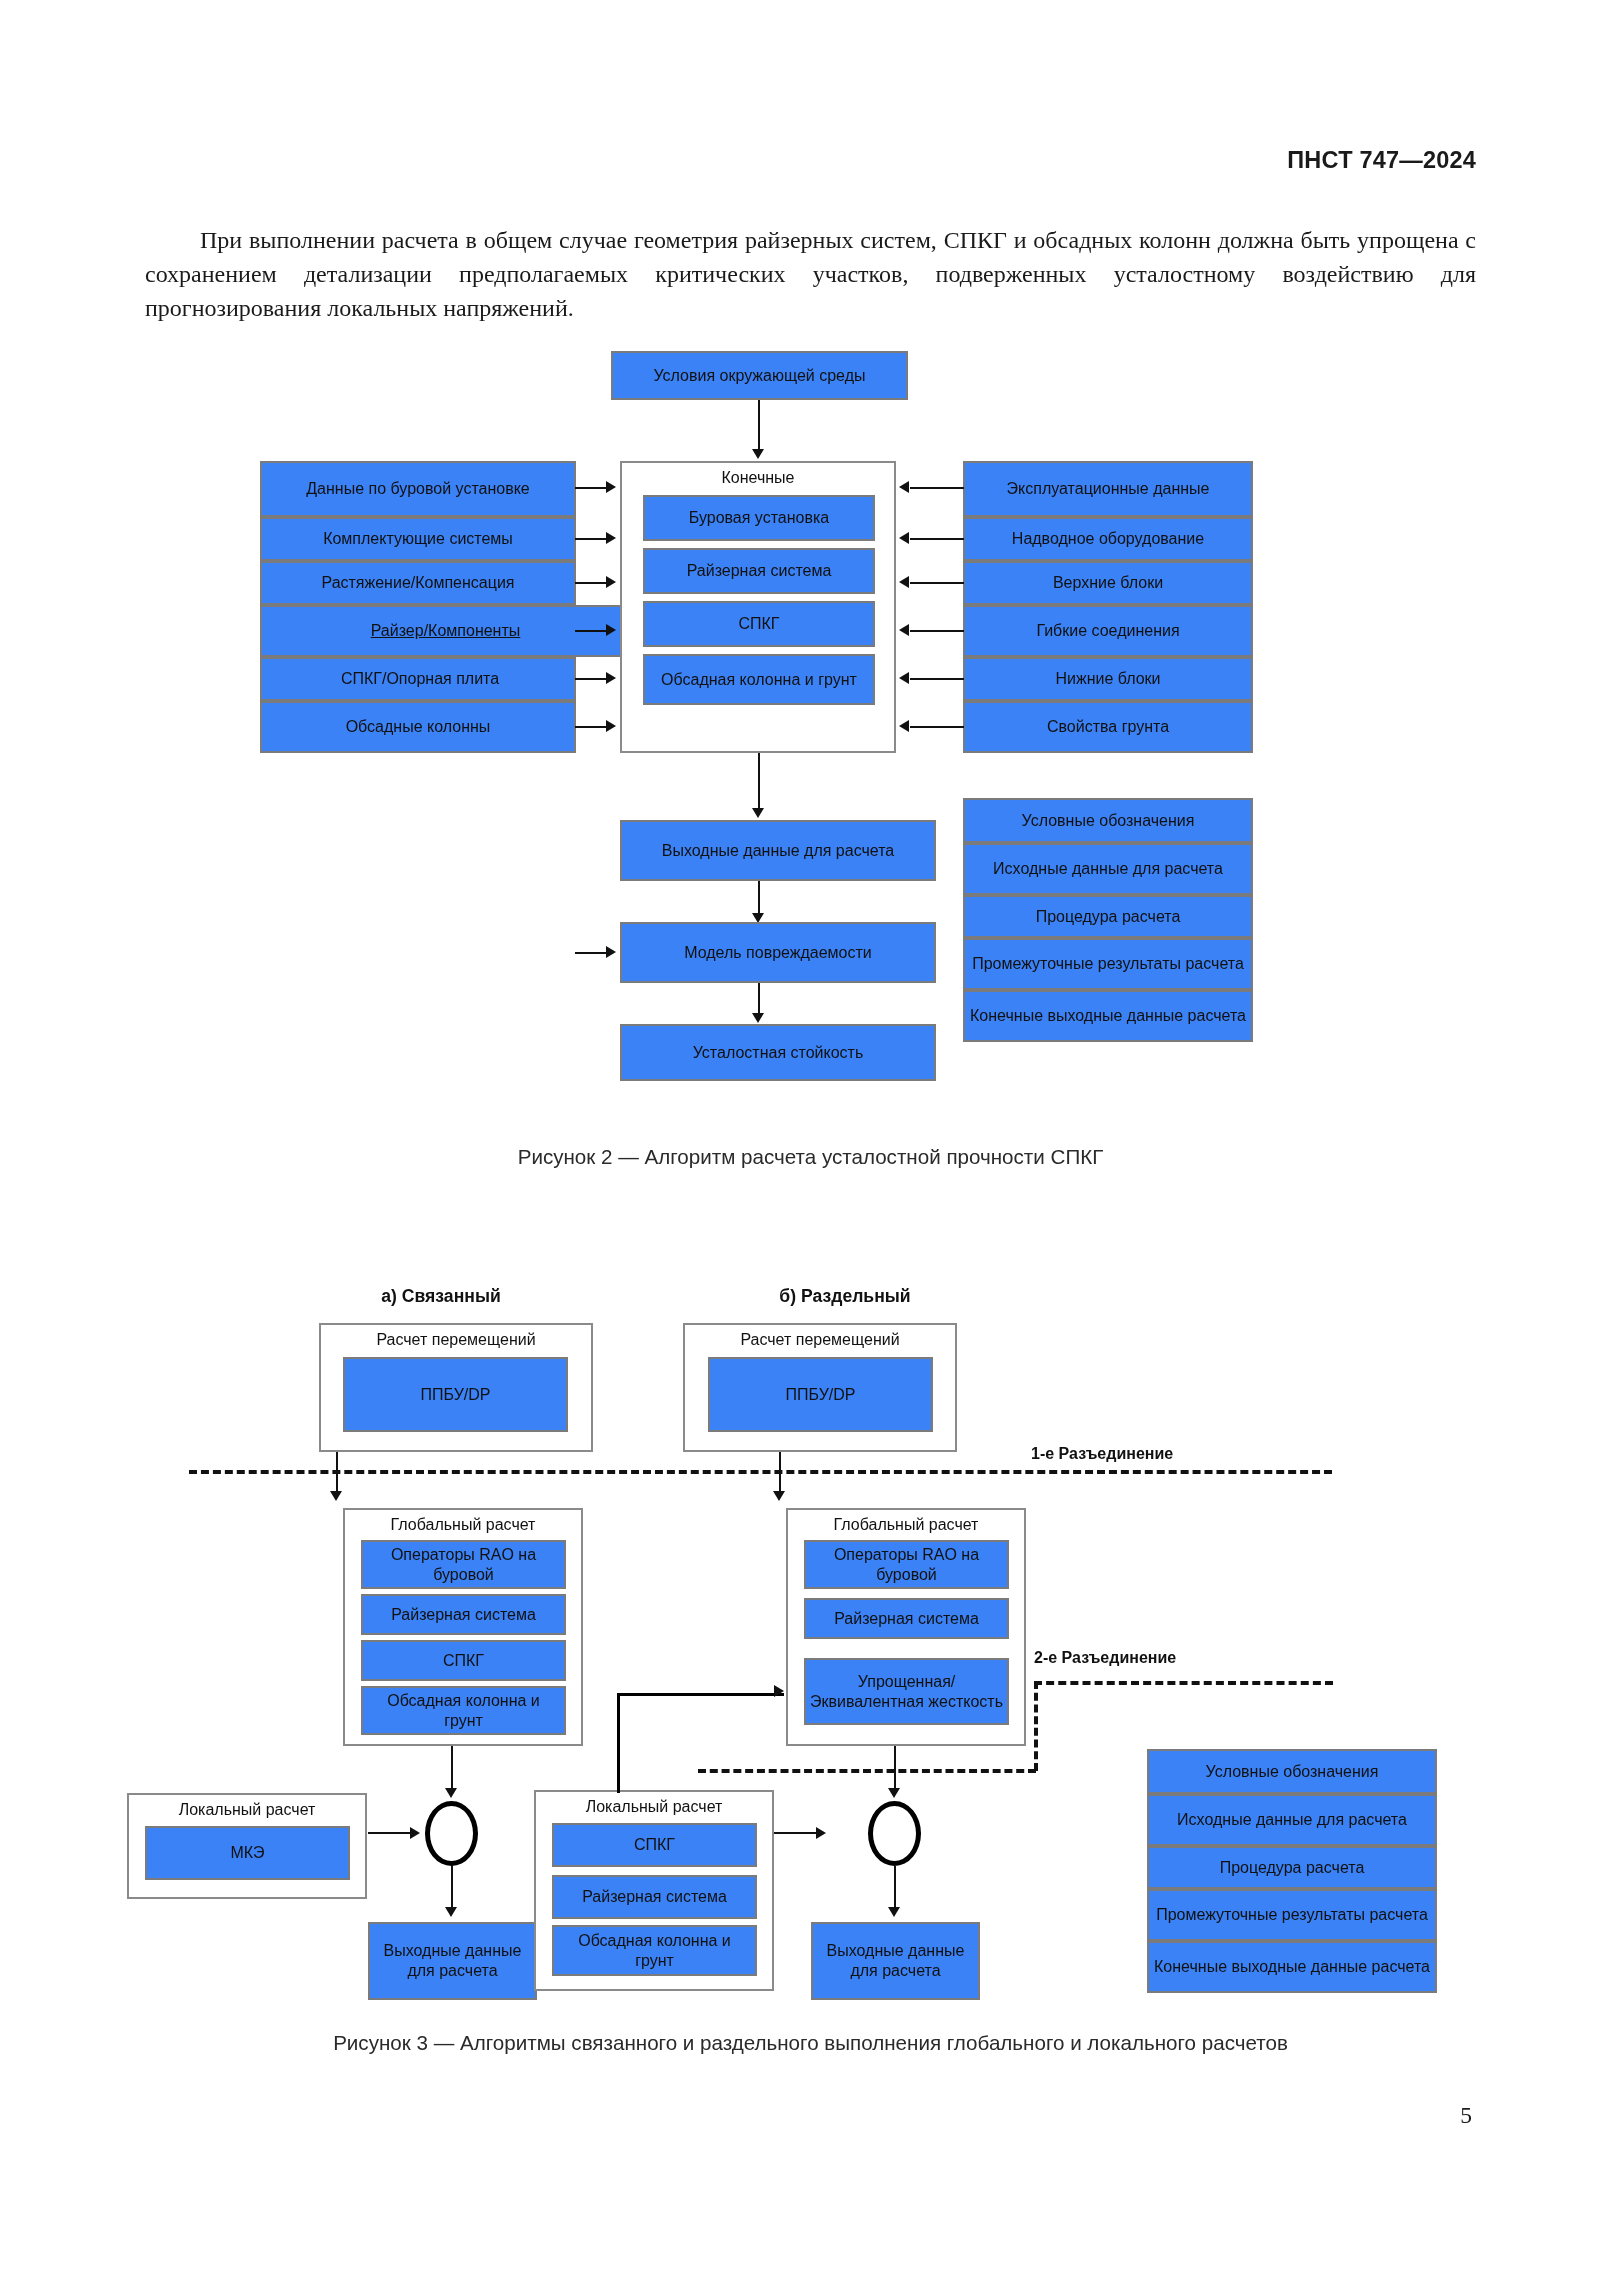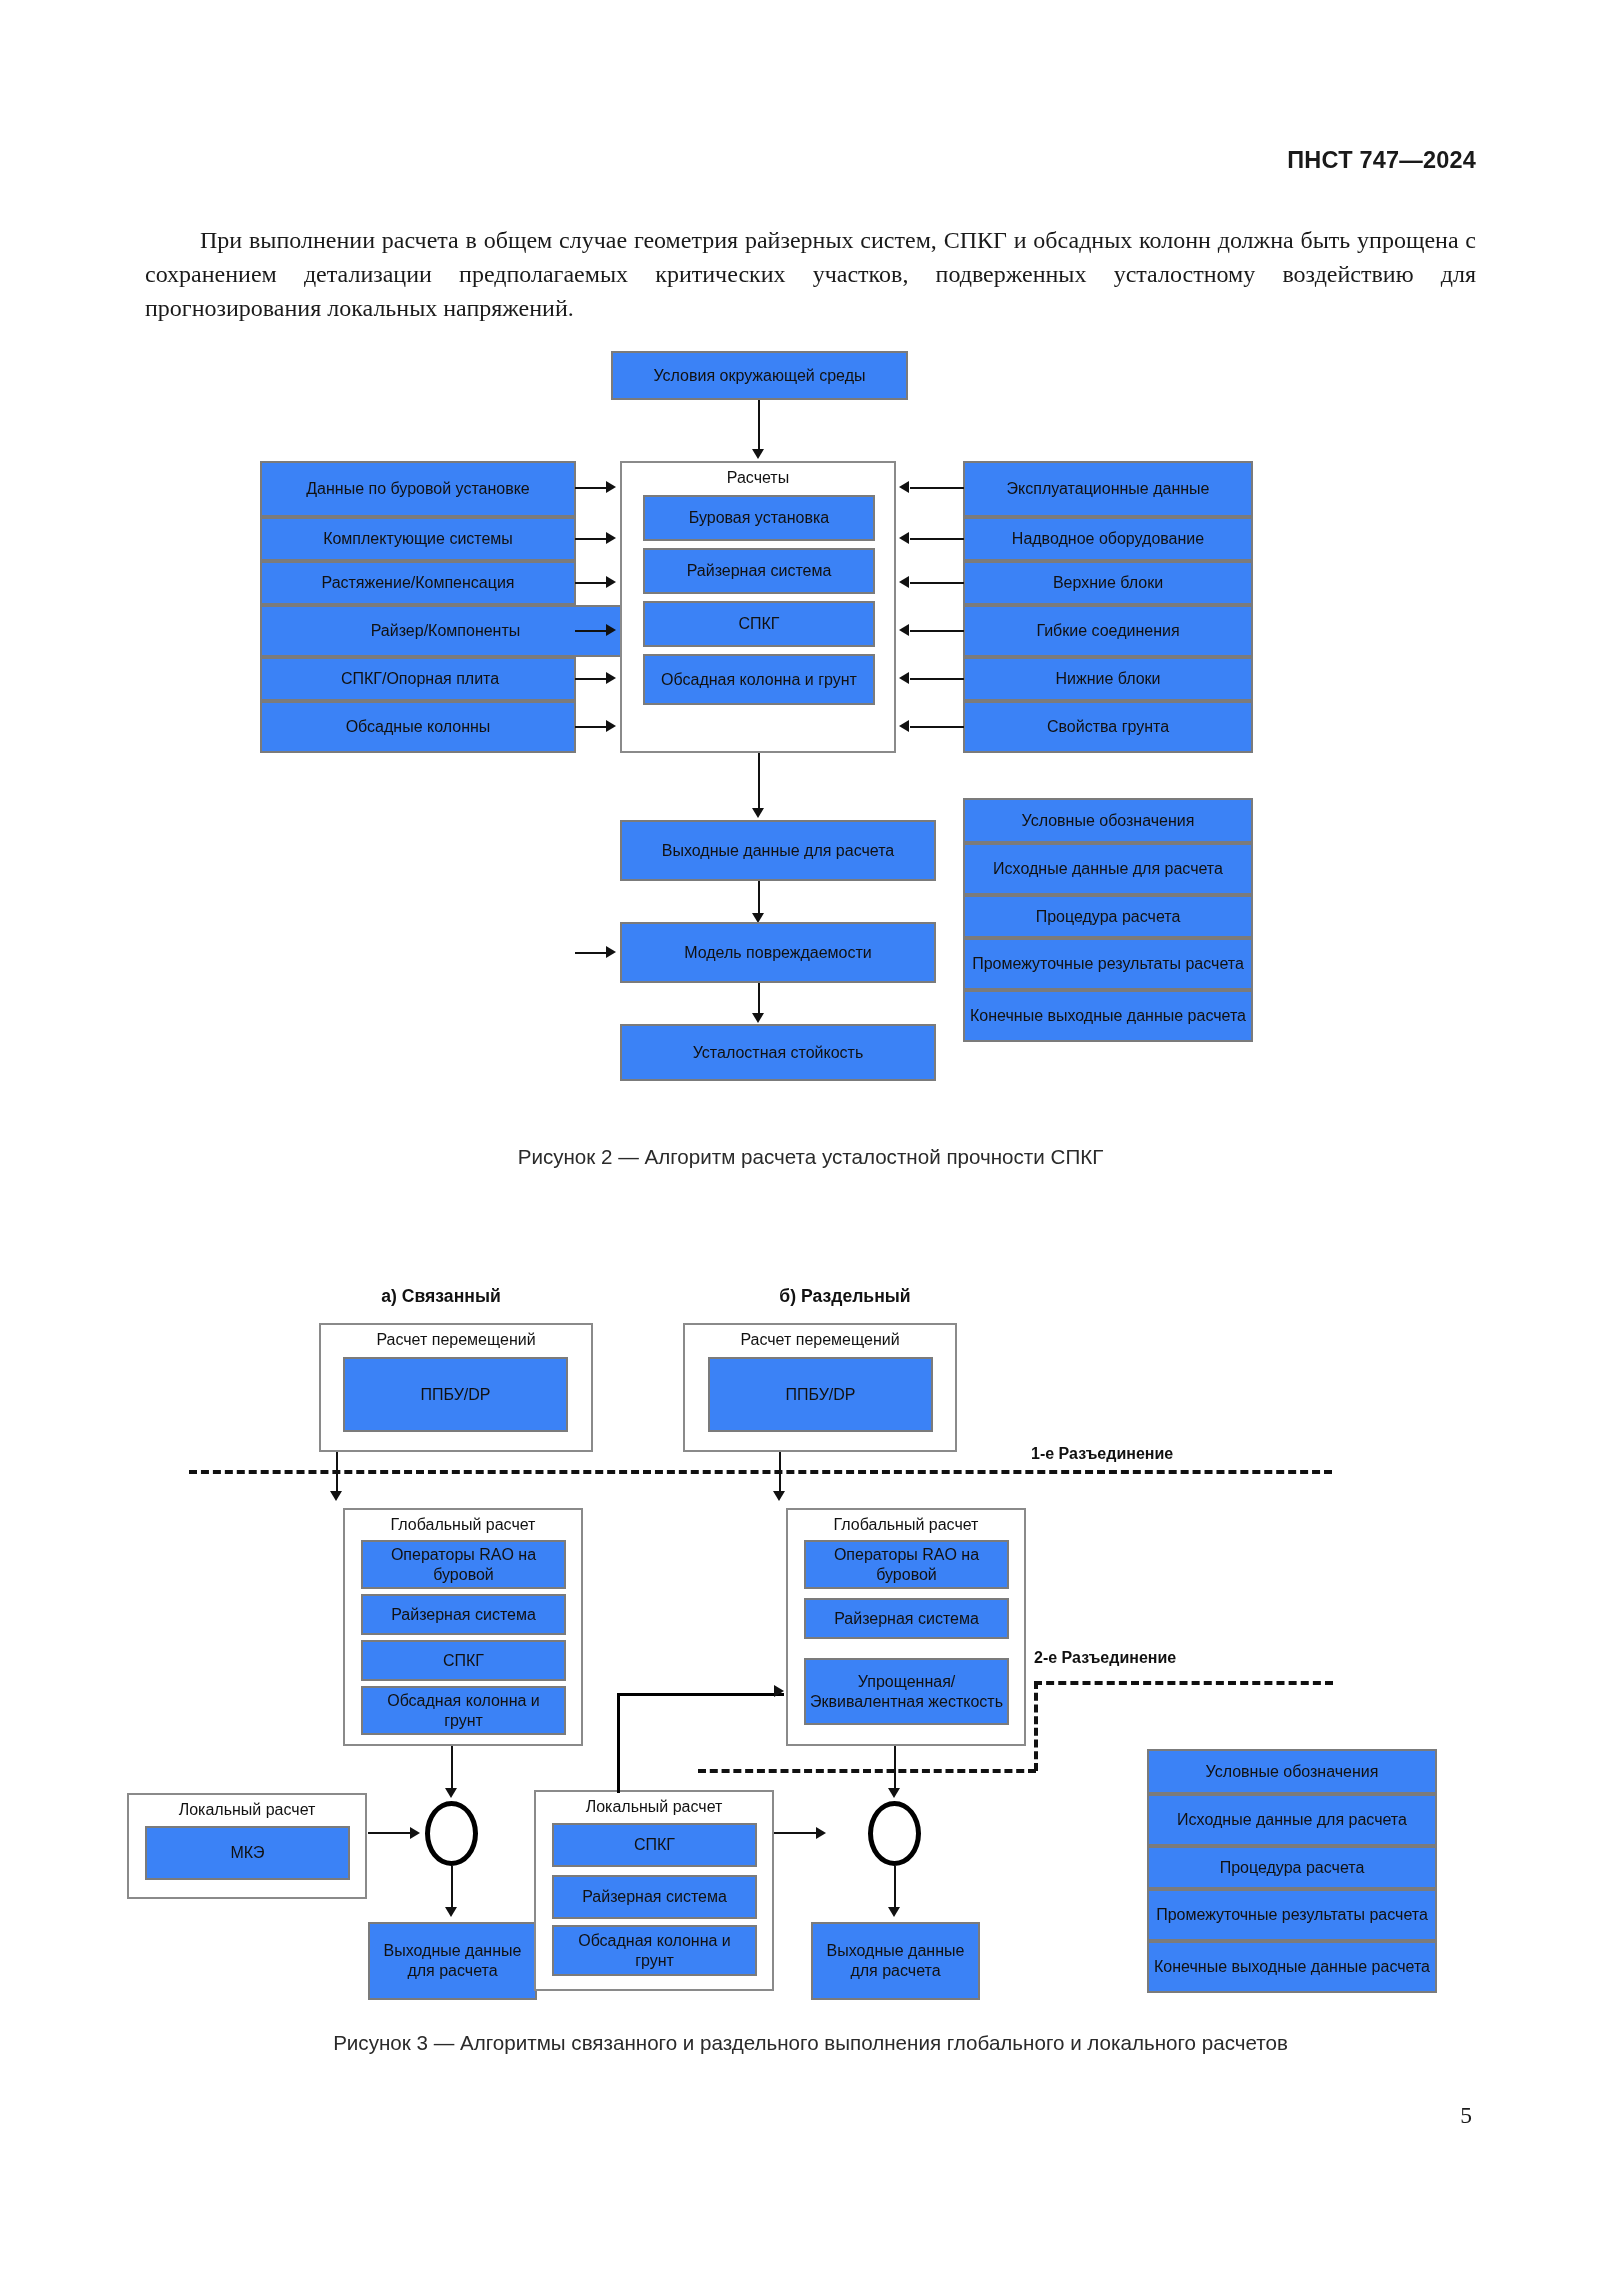--- a/index.html
+++ b/index.html
@@ -119,39 +119,39 @@
 
   <div class="fig" id="fig2">
 
     <div class="bx" style="left:611px;top:2.9px;width:297px;height:49px;">Условия окружающей среды</div>
     <div class="ln vln" style="left:758px;top:52px;height:55px;"></div>
     <div class="arw-d" style="left:752px;top:101px;"></div>
 
     <div class="bx" style="left:260px;top:113px;width:316px;height:56px;">Данные по буровой установке</div>
     <div class="bx" style="left:260px;top:169px;width:316px;height:44px;">Комплектующие системы</div>
     <div class="bx" style="left:260px;top:213px;width:316px;height:44px;">Растяжение/Компенсация</div>
-    <div class="bx" style="left:260px;top:257px;width:371px;height:52px;">Райзер/Компоненты</div>
+    <div class="bx" style="left:260px;top:257px;width:371px;height:52px;text-decoration:underline;">Райзер/Компоненты</div>
     <div class="bx" style="left:260px;top:309px;width:316px;height:44px;padding-left:7px;">СПКГ/Опорная плита</div>
     <div class="bx" style="left:260px;top:353px;width:316px;height:52px;">Обсадные колонны</div>
 
     <div class="ln hln" style="left:575px;top:139px;width:32px;"></div>
     <div class="arw-r" style="left:606px;top:133px;"></div>
     <div class="ln hln" style="left:575px;top:190px;width:32px;"></div>
     <div class="arw-r" style="left:606px;top:184px;"></div>
     <div class="ln hln" style="left:575px;top:234px;width:32px;"></div>
     <div class="arw-r" style="left:606px;top:228px;"></div>
     <div class="ln hln" style="left:575px;top:282px;width:32px;"></div>
     <div class="arw-r" style="left:606px;top:276px;"></div>
     <div class="ln hln" style="left:575px;top:330px;width:32px;"></div>
     <div class="arw-r" style="left:606px;top:324px;"></div>
     <div class="ln hln" style="left:575px;top:378px;width:32px;"></div>
     <div class="arw-r" style="left:606px;top:372px;"></div>
 
     <div class="grp" style="left:620px;top:113px;width:276px;height:292px;">
-      <div class="ttl">Расчеты</div>
+      <div class="ttl">Конечные</div>
     </div>
     <div class="bx" style="left:643px;top:147px;width:232px;height:46px;">Буровая установка</div>
     <div class="bx" style="left:643px;top:200px;width:232px;height:46px;">Райзерная система</div>
     <div class="bx" style="left:643px;top:253px;width:232px;height:46px;">СПКГ</div>
     <div class="bx" style="left:643px;top:306px;width:232px;height:51px;">Обсадная колонна и грунт</div>
 
     <div class="bx" style="left:963px;top:113px;width:290px;height:56px;">Эксплуатационные данные</div>
     <div class="bx" style="left:963px;top:169px;width:290px;height:44px;">Надводное оборудование</div>
     <div class="bx" style="left:963px;top:213px;width:290px;height:44px;">Верхние блоки</div>
     <div class="bx" style="left:963px;top:257px;width:290px;height:52px;">Гибкие соединения</div>

